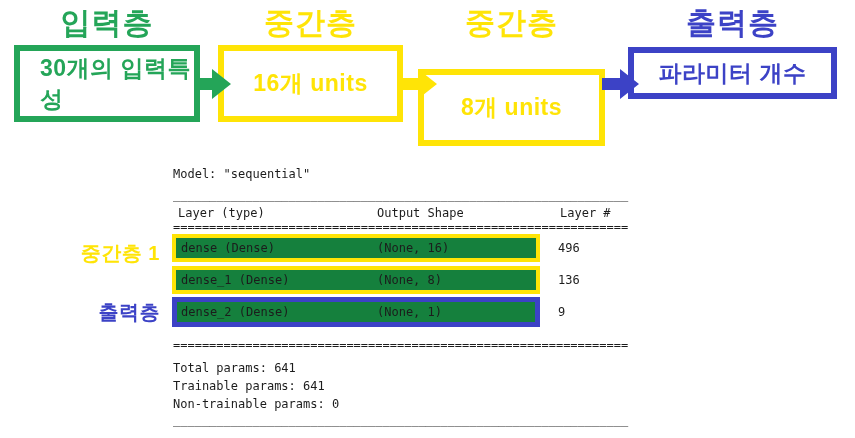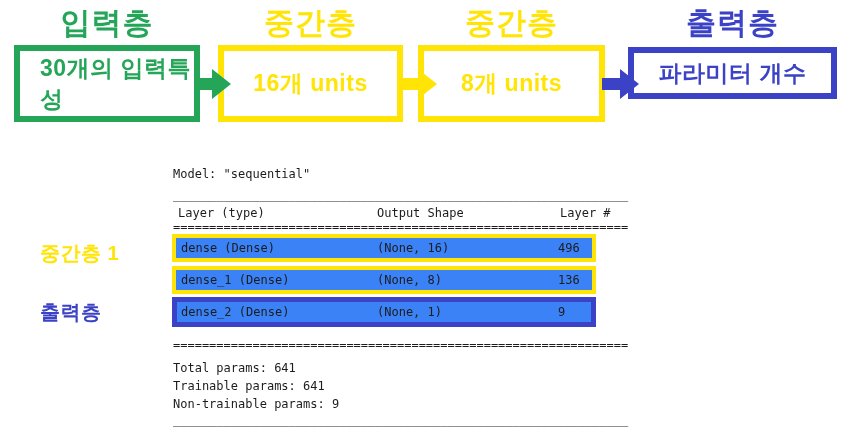--- a/index.html
+++ b/index.html
@@ -38,55 +38,55 @@
   .mono{
     position:absolute;left:173px;white-space:pre;
     font-family:"DejaVu Sans Mono","Liberation Mono",monospace;
     font-size:12px;line-height:14px;color:var(--text);
   }
   .colspan{position:absolute;white-space:pre;
     font-family:"DejaVu Sans Mono","Liberation Mono",monospace;
     font-size:12px;line-height:14px;color:var(--text);}
   .sepline{width:458px;overflow:hidden;}
   .row-box{
-    position:absolute;left:172px;width:424px;box-sizing:border-box;background:#3b82f6;
+    position:absolute;left:172px;width:368px;box-sizing:border-box;background:#15803d;
   }
   .row-box.yellow{border:4px solid var(--yellow);}
   .row-box.blue{border:5px solid var(--blue);}
   .row-box .cell{
     position:absolute;top:50%;transform:translateY(-50%);white-space:pre;
     font-family:"DejaVu Sans Mono","Liberation Mono",monospace;
     font-size:12px;color:var(--text);
   }
   .cell.c1{left:5px;}
   .cell.c2{left:201px;}
   .cell.c3{left:382px;}
   .row-box.blue .cell.c1{left:4px;}
   .row-box.blue .cell.c2{left:200px;}
   .row-box.blue .cell.c3{left:381px;}
   .side-label{
-    position:absolute;left:40px;width:128px;
+    position:absolute;left:32px;width:128px;text-align:right;
     font-weight:bold;font-size:20px;line-height:22px;letter-spacing:0.5px;
   }
   .side-label.yellow{color:var(--yellow);}
   .side-label.blue{color:var(--blue);}
 </style>
 </head>
 <body>
 
 <div class="canvas">
 
   <div class="ltitle green" style="left:14px;width:186px;">입력층</div>
   <div class="ltitle yellow" style="left:218px;width:185px;">중간층</div>
   <div class="ltitle yellow" style="left:418px;width:187px;">중간층</div>
   <div class="ltitle blue" style="left:628px;width:209px;">출력층</div>
 
   <div class="lbox green" style="left:14px;width:186px;padding-left:20px;">30개의 입력특성</div>
   <div class="lbox yellow" style="left:218px;width:185px;">16개 units</div>
-  <div class="lbox yellow" style="left:418px;width:187px;">8개 units</div>
+  <div class="lbox yellow" style="left:418px;width:187px;margin-top:24px;">8개 units</div>
   <div class="lbox blue" style="left:628px;width:209px;top:47px;height:52px;">파라미터 개수</div>
 
   <div class="arrow" style="left:194px;">
     <svg width="38" height="34" viewBox="0 0 38 34">
         <polygon class="fill-green" points="0,11 18,11 18,2 37,17 18,32 18,23 0,23"></polygon>
       </svg>
   </div>
   <div class="arrow" style="left:400px;">
     <svg width="38" height="34" viewBox="0 0 38 34">
         <polygon class="fill-yellow" points="0,11 18,11 18,2 37,17 18,32 18,23 0,23"></polygon>
@@ -124,17 +124,17 @@
     <span class="cell c3">9</span>
   </div>
 
   <div class="side-label yellow" style="top:242px;">중간층 1</div>
   <div class="side-label blue" style="top:301px;">출력층</div>
 
   <div class="mono sepline" style="top:338px;">===============================================================</div>
 
   <div class="mono" style="top:361px;">Total params: 641</div>
   <div class="mono" style="top:379px;">Trainable params: 641</div>
-  <div class="mono" style="top:397px;">Non-trainable params: 9</div>
+  <div class="mono" style="top:397px;">Non-trainable params: 0</div>
 
   <div class="mono sepline" style="top:413px;">_______________________________________________________________</div>
 
 </div>
 
 </body></html>

